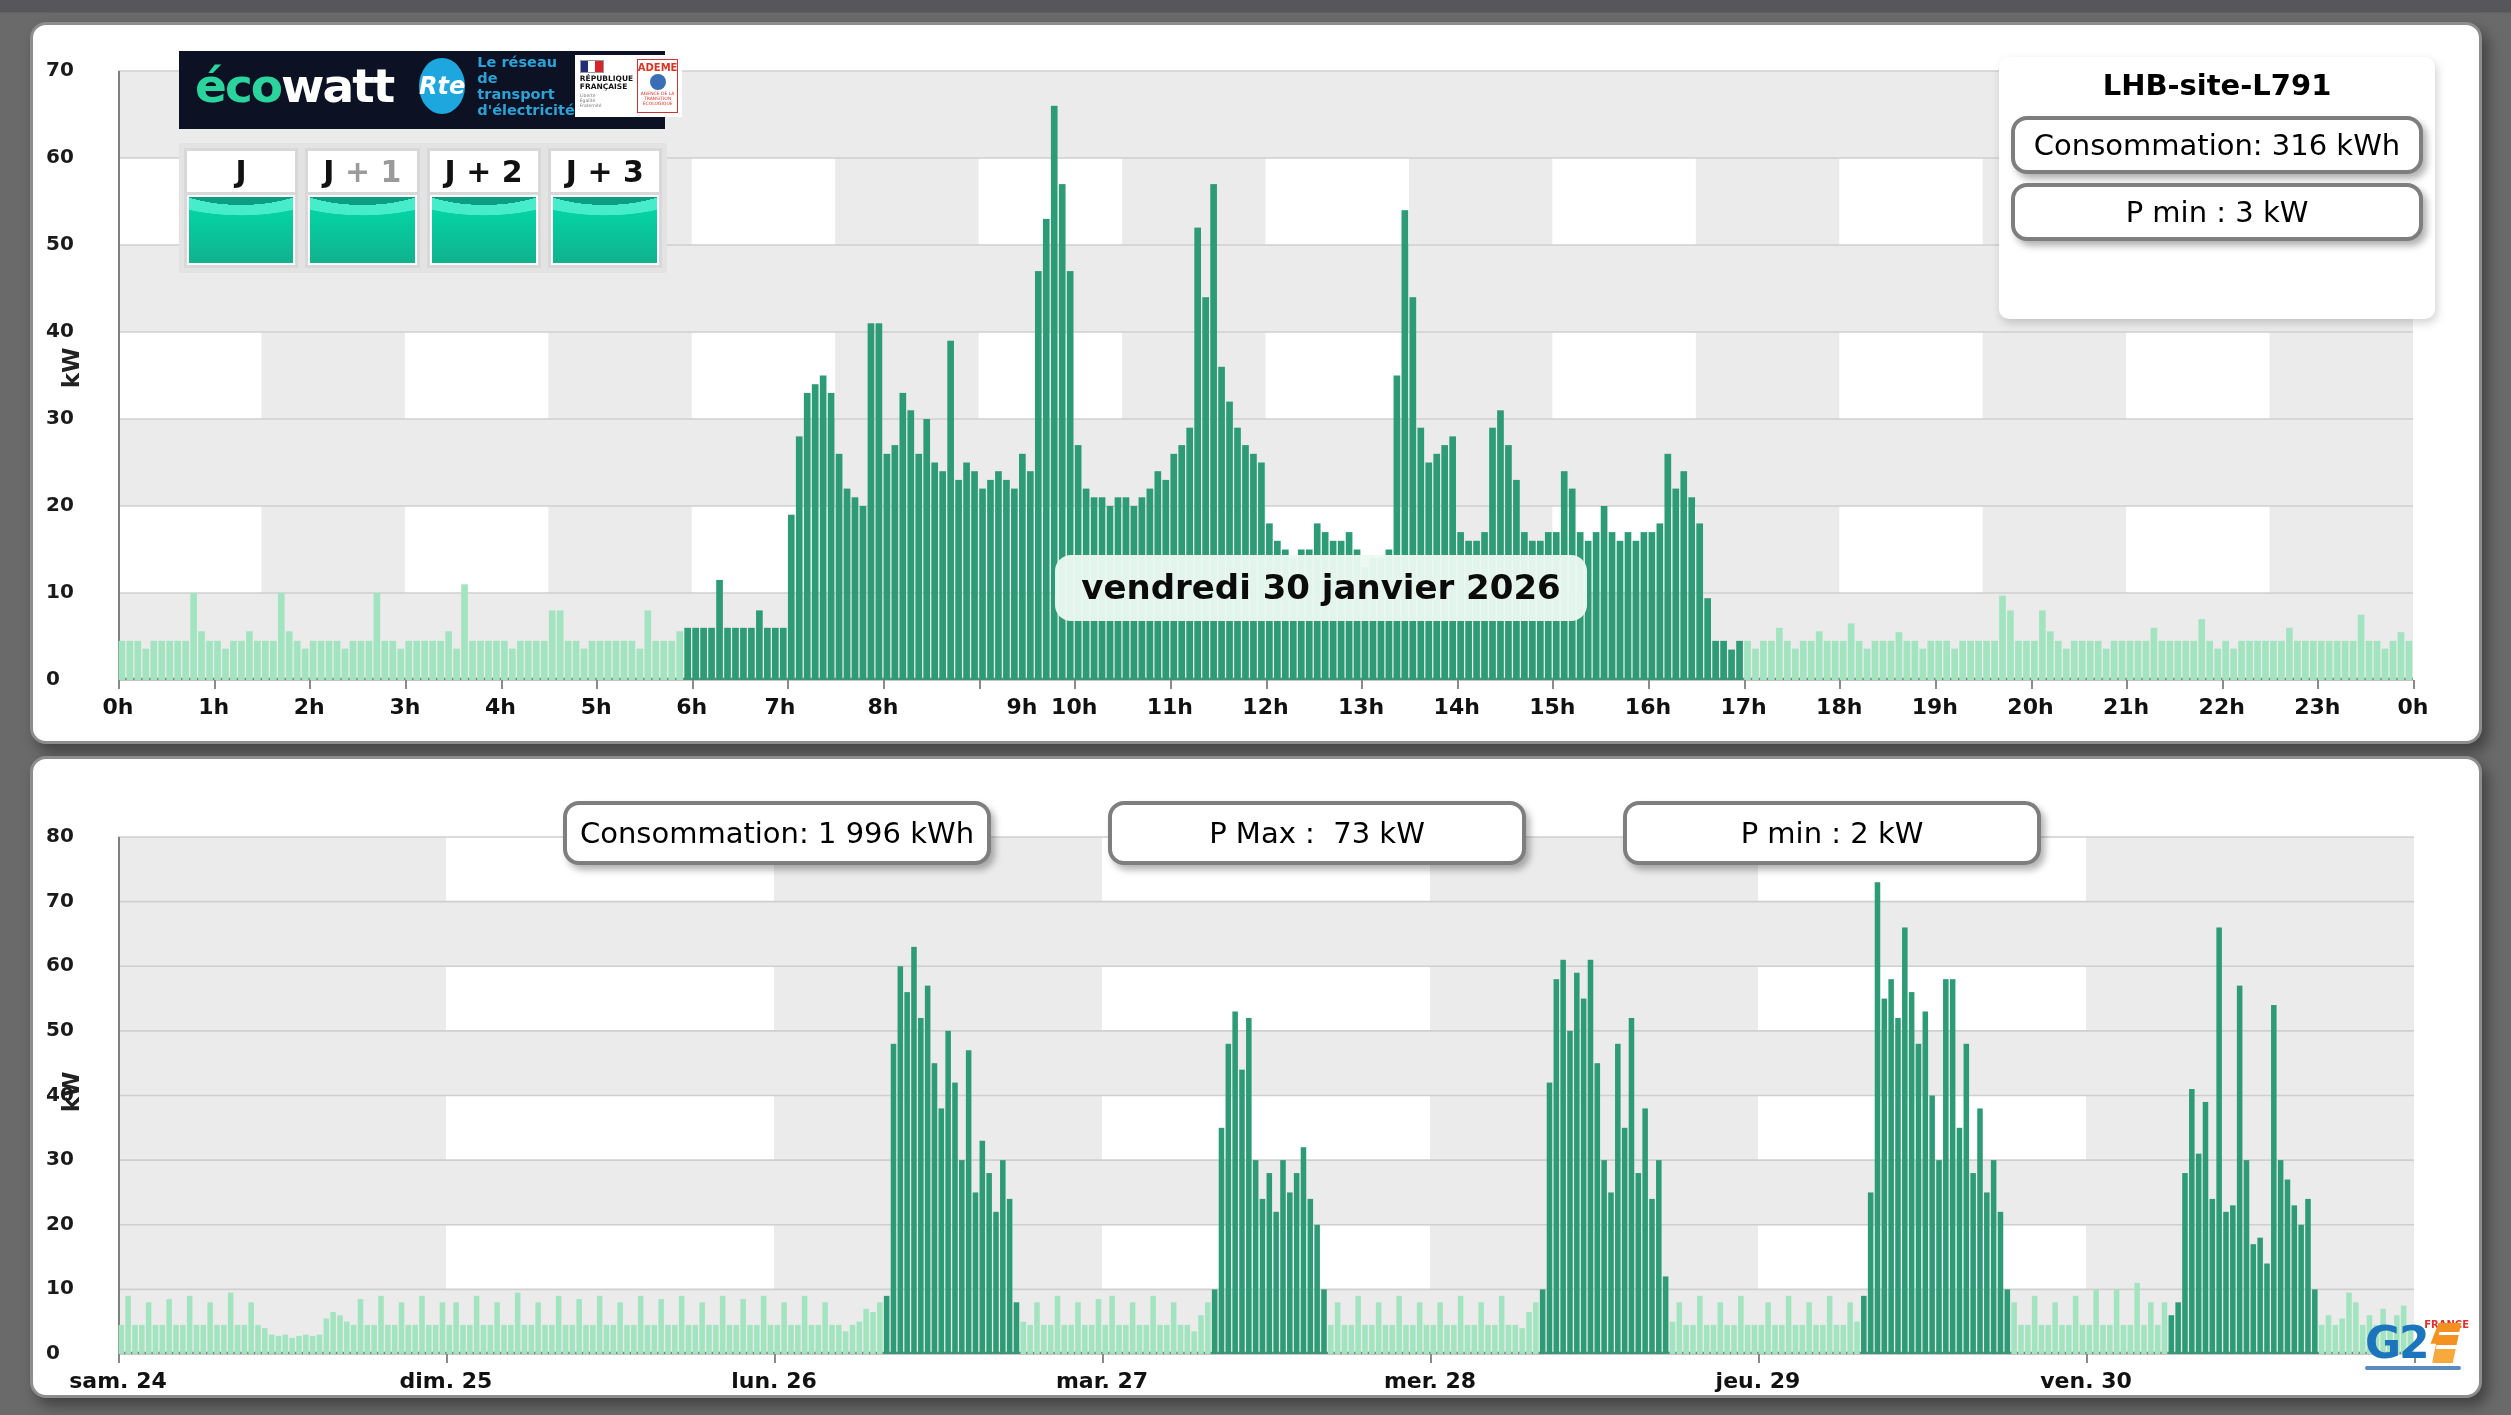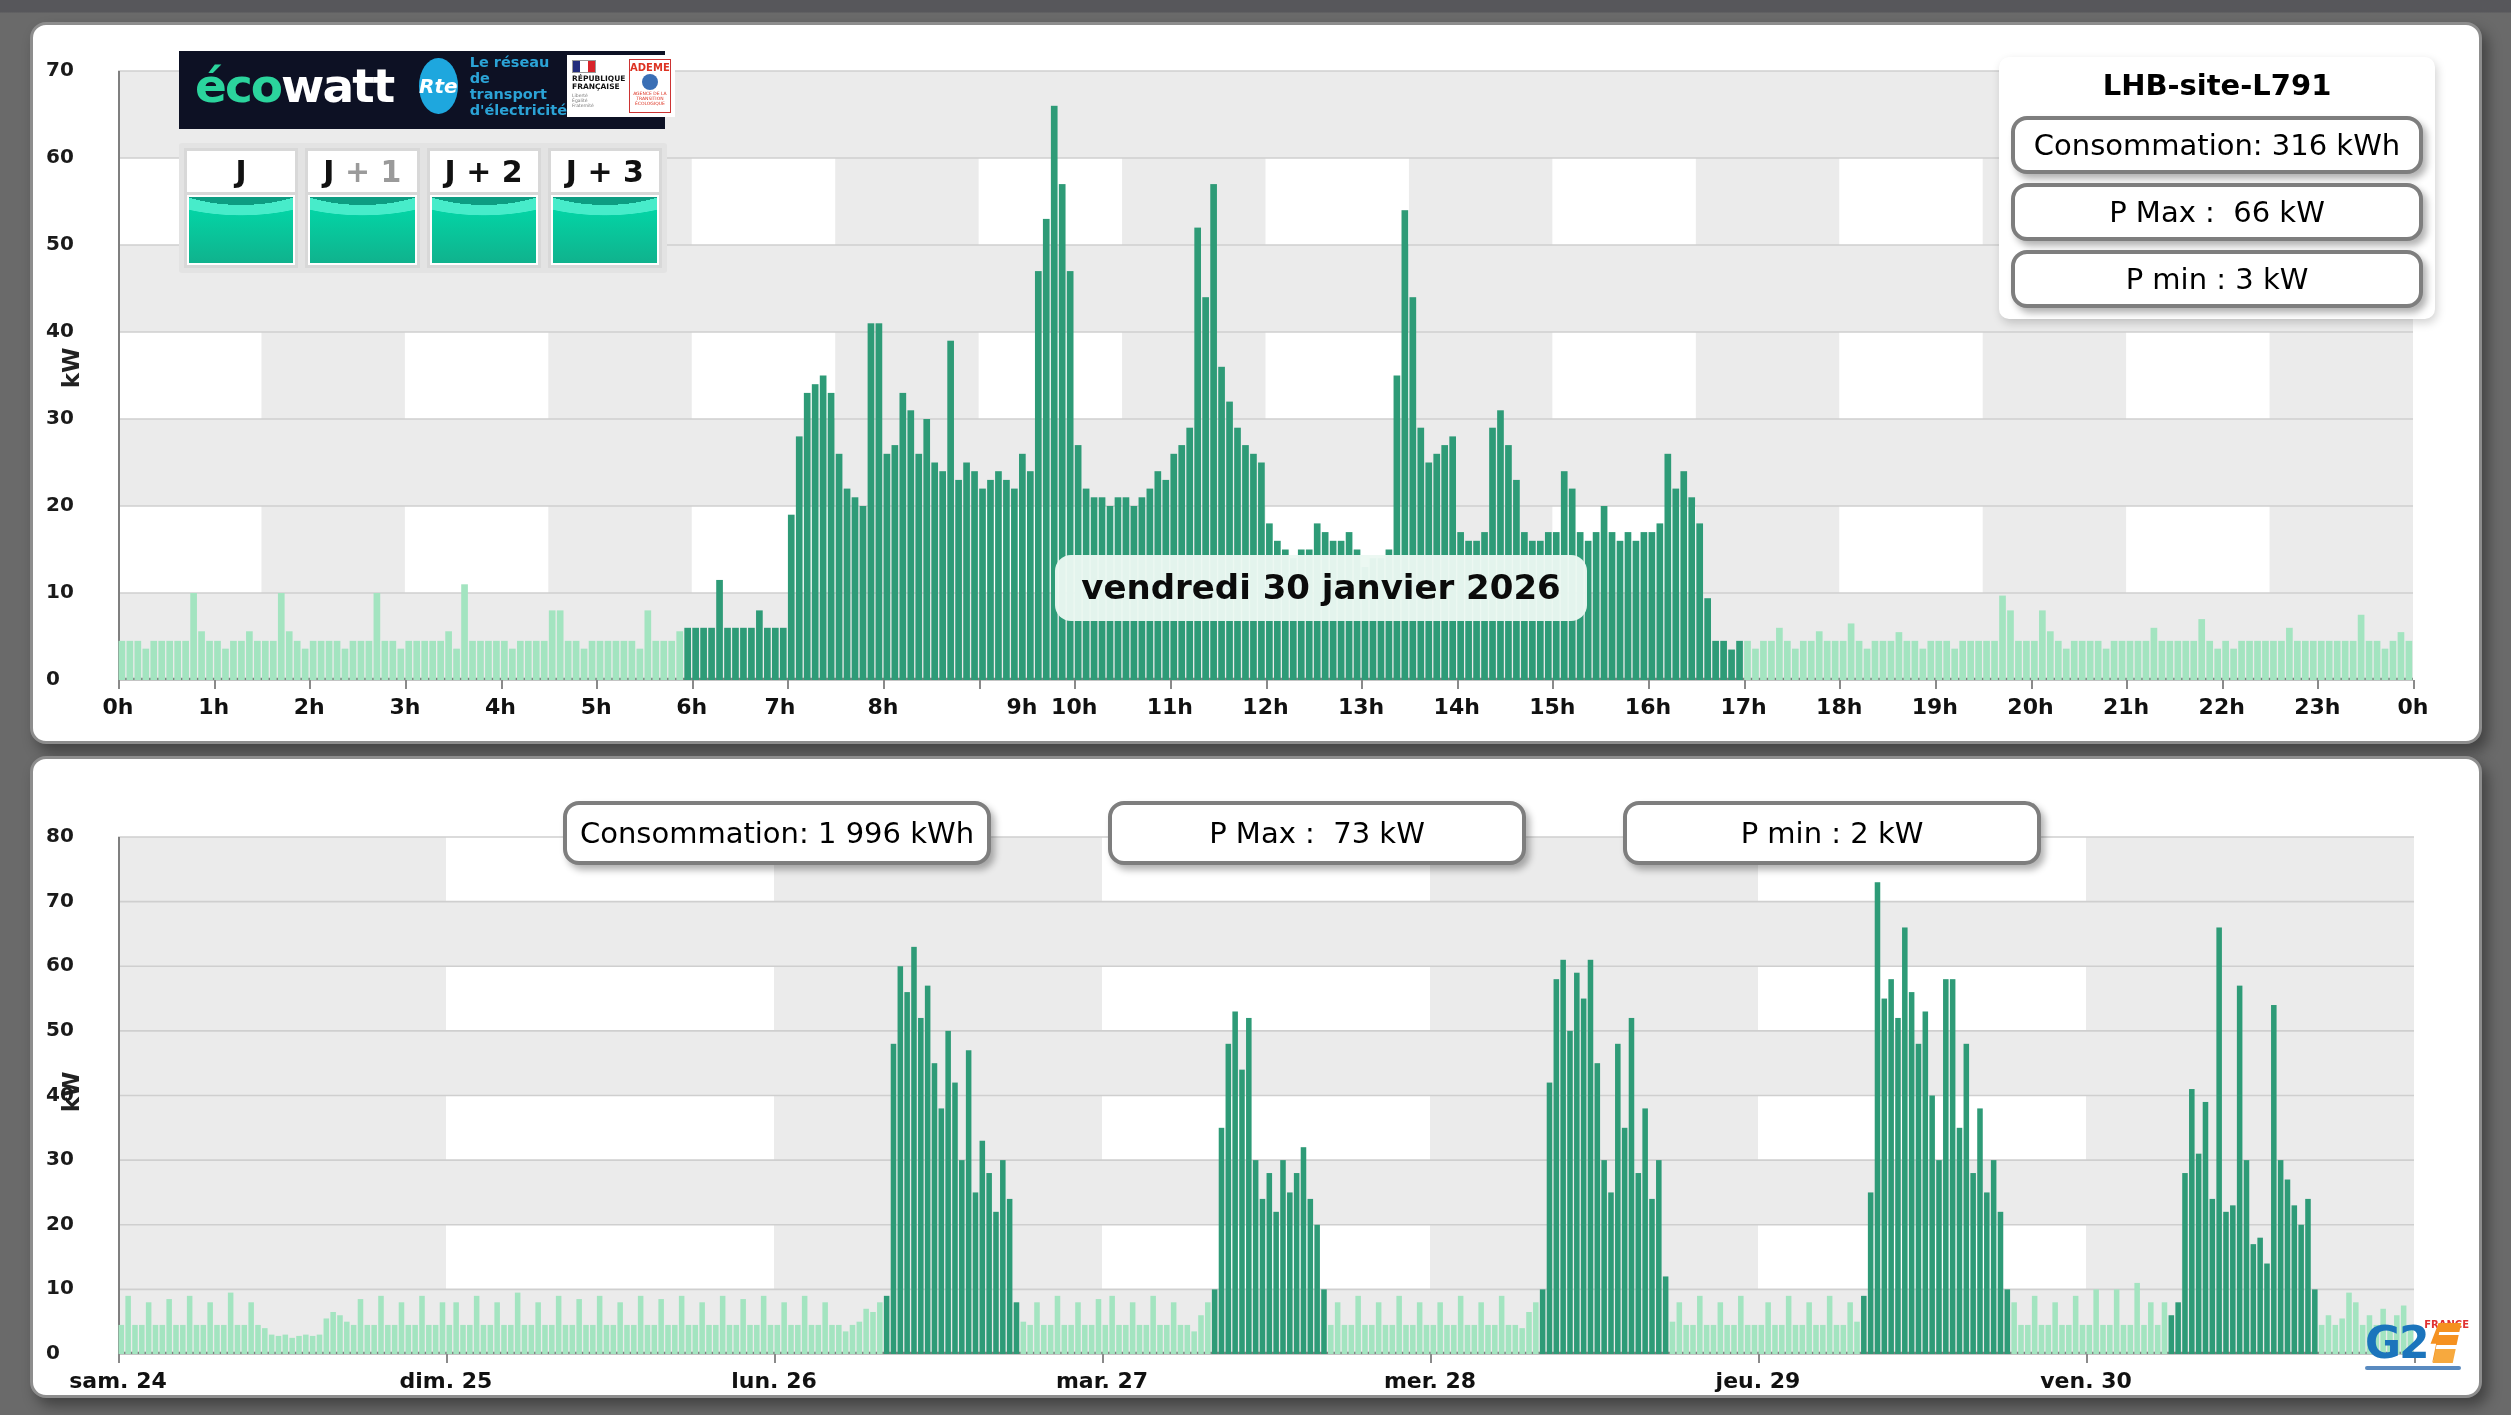--- a/index.html
+++ b/index.html
@@ -38,21 +38,21 @@
   #date-label { position:absolute; z-index:5; left:1022px; top:530px; width:532px; height:66px;
                 background:rgba(235,248,241,.96); border-radius:16px; text-align:center;
                 font-size:34px; font-weight:bold; color:#0b0b0b; line-height:64px; }
 
   
   #banner { position:absolute; z-index:6; left:146px; top:26px; width:486px; height:78px;
             background:#0d1124; display:flex; align-items:center; padding:0 10px 9px 16px; }
   #brand-name { font-size:47px; font-weight:bold; letter-spacing:-2px; white-space:nowrap; }
   #brand-name .eco { color:#2bd49d; } #brand-name .watt { color:#ffffff; }
   #rte-badge { width:56px; height:56px; border-radius:50%; background:#1ea7de; color:#fff; font-weight:bold;
-               font-style:italic; font-size:20px; display:flex; align-items:center; justify-content:center; margin-left:26px; }
+               font-style:italic; font-size:24px; display:flex; align-items:center; justify-content:center; margin-left:26px; }
   #rte-text { color:#2ba3d6; font-size:14.5px; font-weight:600; line-height:16px; margin-left:12px; width:104px; }
   #gov-box { margin-left:auto; background:#fff; width:112px; height:62px; display:flex; }
   .rf { width:58px; padding:5px 2px 2px 5px; }
   .rf-flag { display:flex; width:24px; height:13px; border:1px solid #999; }
   .rf-flag i { flex:1; } .rf-b{background:#232d7c;} .rf-w{background:#fff;} .rf-r{background:#d8232a;}
   .rf-name { font-size:7.5px; font-weight:bold; color:#111; line-height:8px; margin-top:2px; }
   .rf-motto { font-size:4.5px; color:#777; line-height:5px; margin-top:2px; }
   .ademe { flex:1; border:1px solid #c33; margin:4px; position:relative; font-size:8px; text-align:center; }
   .ademe-name { color:#d32; font-weight:bold; font-size:10px; margin-top:2px; }
   .ademe-globe { width:16px; height:16px; border-radius:50%; background:#3a6fb5; margin:1px auto; }
@@ -453,21 +453,20 @@
         </div>
         <div class="tile">
           <div class="tile-head"><span>J</span><span class=""> + 3</span></div>
           <div class="tile-img"></div>
         </div>
       </div>
 
     <div id="site-card">
       <div id="site-title">LHB-site-L791</div>
       <div class="stat-box">Consommation: 316 kWh</div>
-      <div class="stat-box">P Max :  66 kW</div>
       <div class="stat-box">P min : 3 kW</div>
     </div>
 
     <div id="date-label">vendredi 30 janvier 2026</div>
   <div class="ylab" style="left: 13px; top: 641px;">0</div>
       <div class="ylab" style="left: 13px; top: 554px;">10</div>
       <div class="ylab" style="left: 13px; top: 467px;">20</div>
       <div class="ylab" style="left: 13px; top: 380px;">30</div>
       <div class="ylab" style="left: 13px; top: 293px;">40</div>
       <div class="ylab" style="left: 13px; top: 206px;">50</div>

